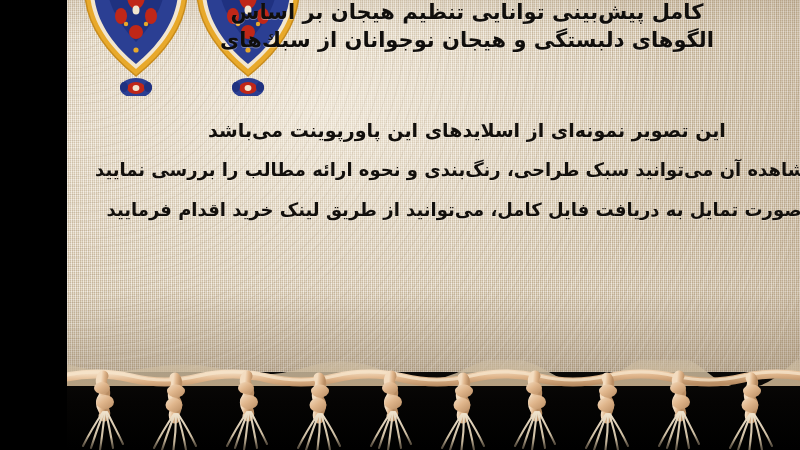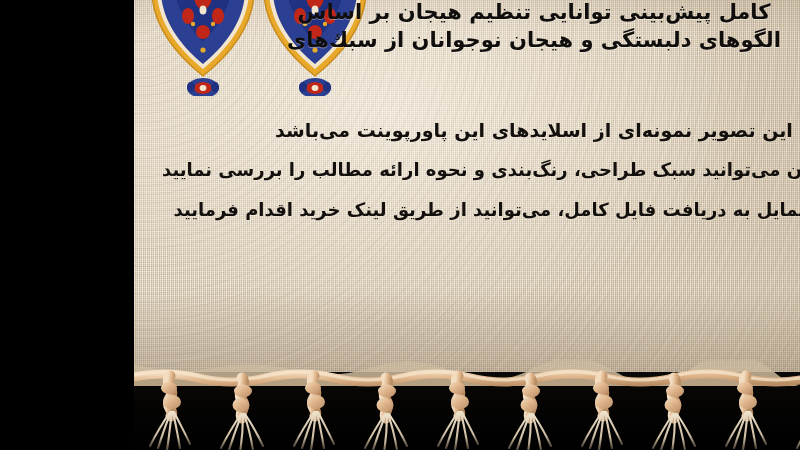--- a/index.html
+++ b/index.html
@@ -7,21 +7,21 @@
     margin: 0;
     padding: 0;
     background: #000;
   }
   body {
     font-family: "DejaVu Sans", "Liberation Sans", sans-serif;
   }
 
   #slide {
     position: relative;
-    width: 666px;
+    width: 733px;
     height: 450px;
     overflow: hidden;
     background: #070605;
   }
 
   
   .carpet-field {
     position: absolute;
     left: 0;
     top: 0;

